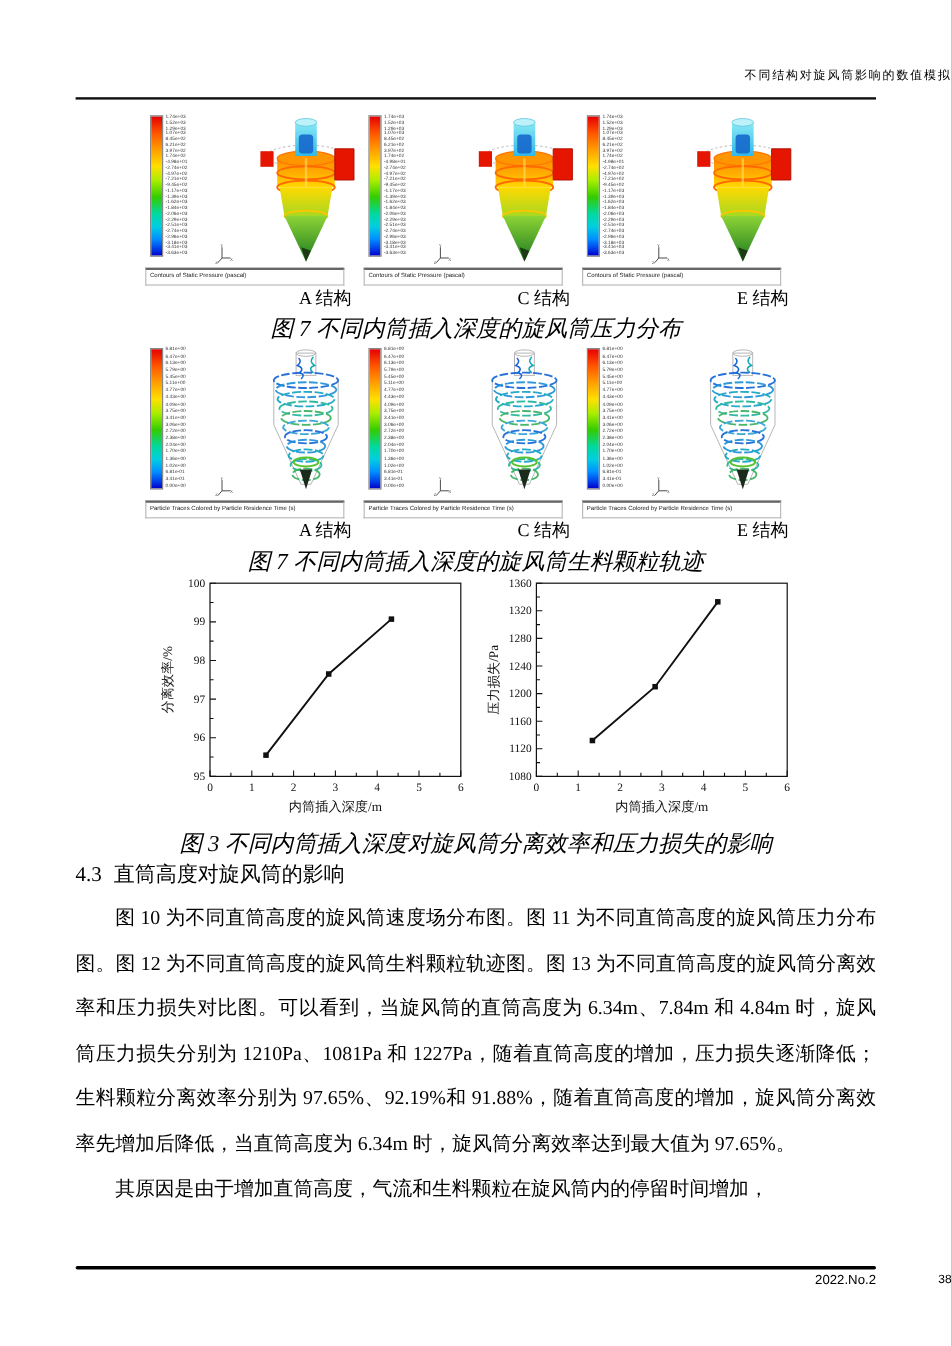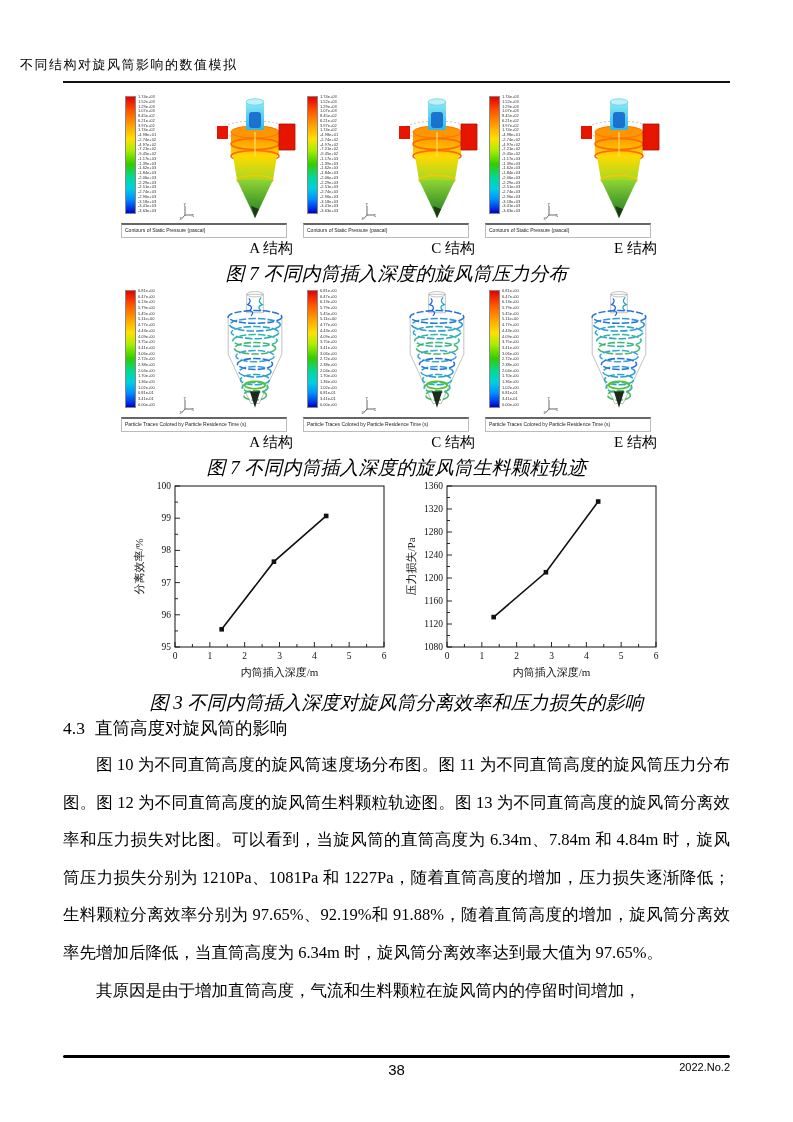--- a/index.html
+++ b/index.html
@@ -1,21 +1,21 @@
 <!DOCTYPE html>
 <html><head>
 <meta charset="utf-8">
 <style>
   html,body{margin:0;padding:0;background:#9a9a9a;}
   .page{position:relative;width:793px;height:1122px;margin:0 auto;background:#ffffff;
         font-family:"Liberation Serif",serif;color:#000;overflow:hidden;}
 
   
-  .header-title{position:absolute;top:56px;left:0;right:0;text-align:left;
-                font-size:13px;letter-spacing:1.5px;padding-left:20px;}
+  .header-title{position:absolute;top:56px;left:0;right:0;text-align:right;
+                font-size:10px;letter-spacing:1.5px;padding-left:20px;}
   .header-rule{position:absolute;top:81px;left:63px;width:667px;height:2px;background:#111;}
 
   
   .fig-row{position:absolute;left:63px;width:667px;display:flex;gap:10px;
            padding-left:58px;box-sizing:border-box;}
   #fig7-row{top:92px;} #fig8-row{top:286px;}
   .panel{position:relative;width:172px;height:146px;}
   .cbar{position:absolute;left:4px;top:4px;width:9px;height:116px;border:1px solid #888;
         background:linear-gradient(180deg,#e60000 0%,#ff5500 12%,#ff9e00 24%,#ffe000 36%,
                    #aaee00 46%,#33cc00 58%,#00d9a0 70%,#00cfe0 79%,#0090ff 88%,#0033e6 96%,#0000c8 100%);}
@@ -42,21 +42,21 @@
 
   
   .h-sec{position:absolute;top:716px;left:63px;font-size:17.5px;font-weight:normal;}
   .h-num{margin-right:10px;}
   .body-text{position:absolute;top:746px;left:63px;width:667px;font-size:16.5px;
              line-height:37.6px;text-align:justify;}
   .body-text p{margin:0;text-indent:2em;}
 
   
   .footer-rule{position:absolute;top:1055px;left:63px;width:667px;height:2.5px;background:#000;border-radius:2px;}
-  .footer-page{position:absolute;top:1061px;left:0;right:0;text-align:center;font-size:15px;
+  .footer-page{position:absolute;top:1061px;left:0;right:0;text-align:right;font-size:10px;
                font-family:"Liberation Sans",sans-serif;}
   .footer-issue{position:absolute;top:1061px;right:63px;font-size:11px;
                 font-family:"Liberation Sans",sans-serif;}
 </style>
 </head>
 <body>
 
 <div class="page">
 
   <div class="header-title">不同结构对旋风筒影响的数值模拟</div>

